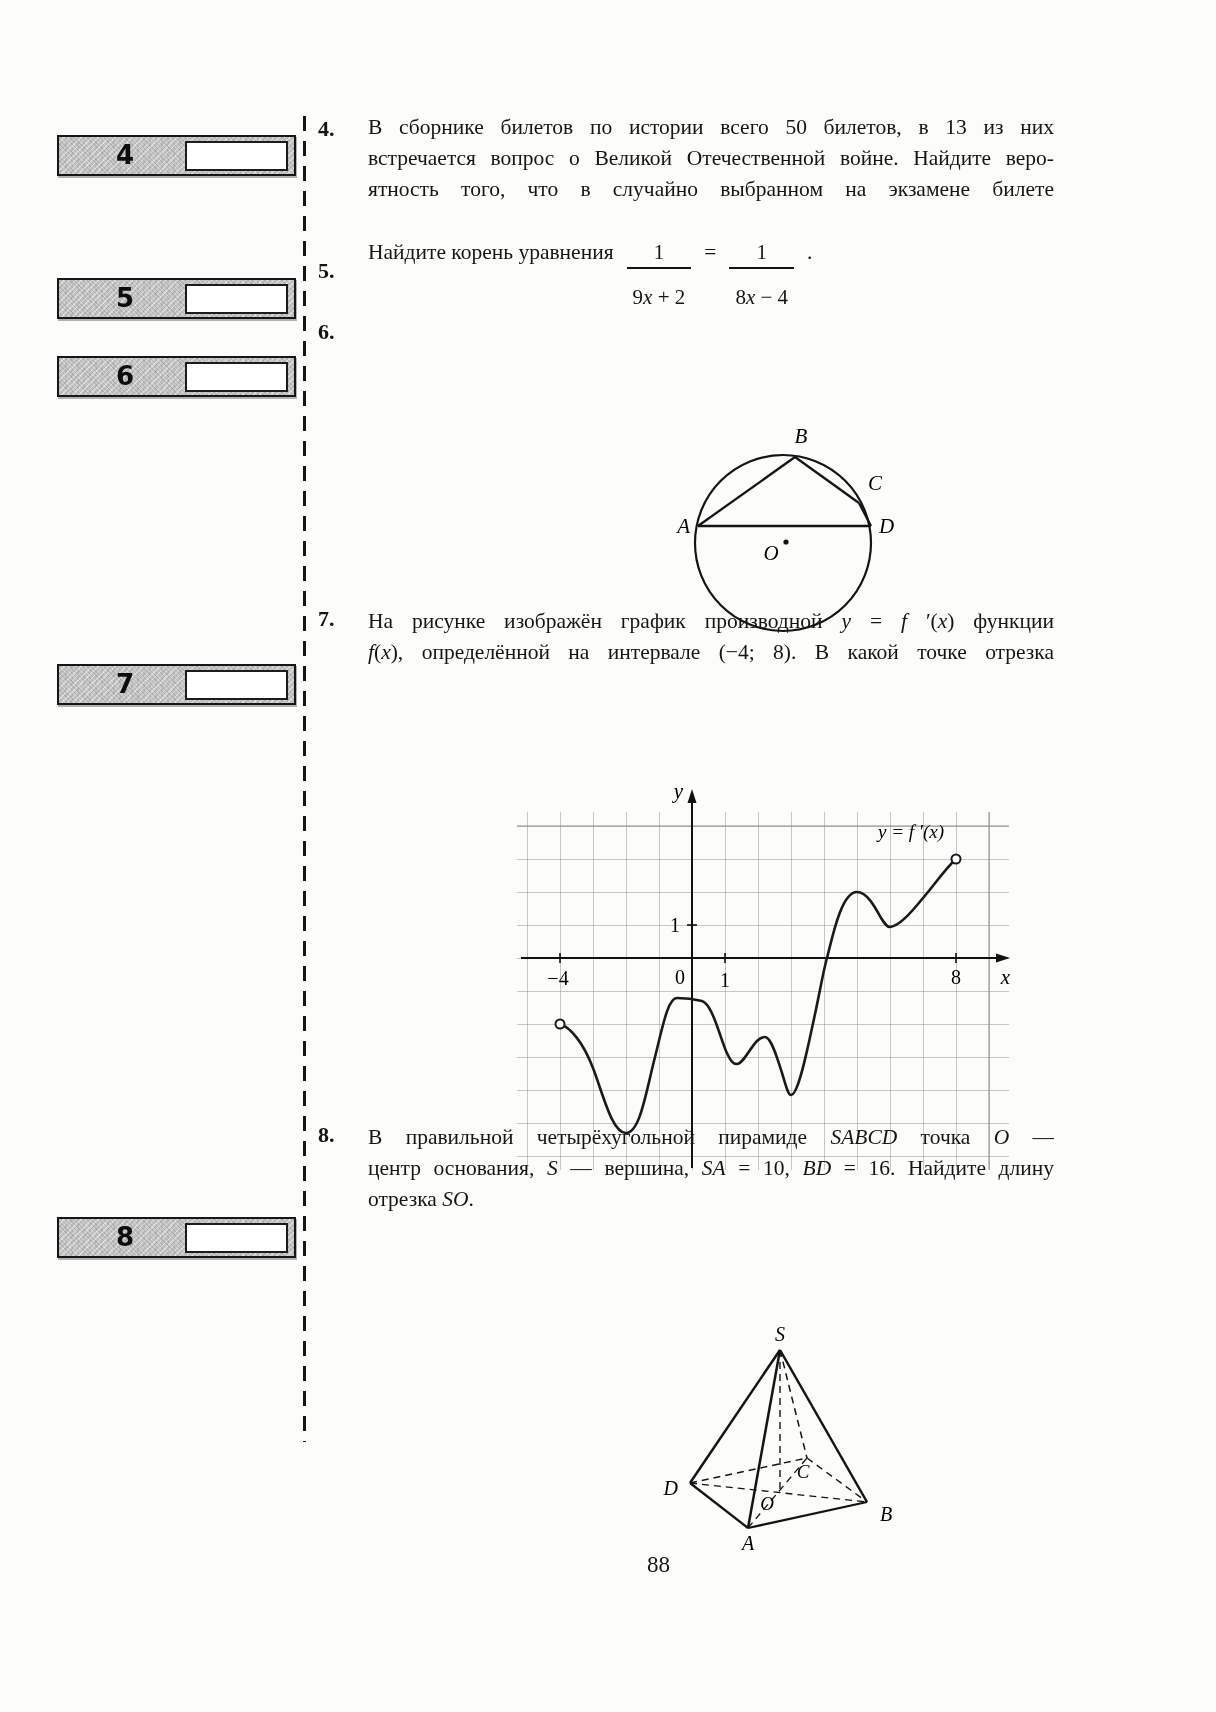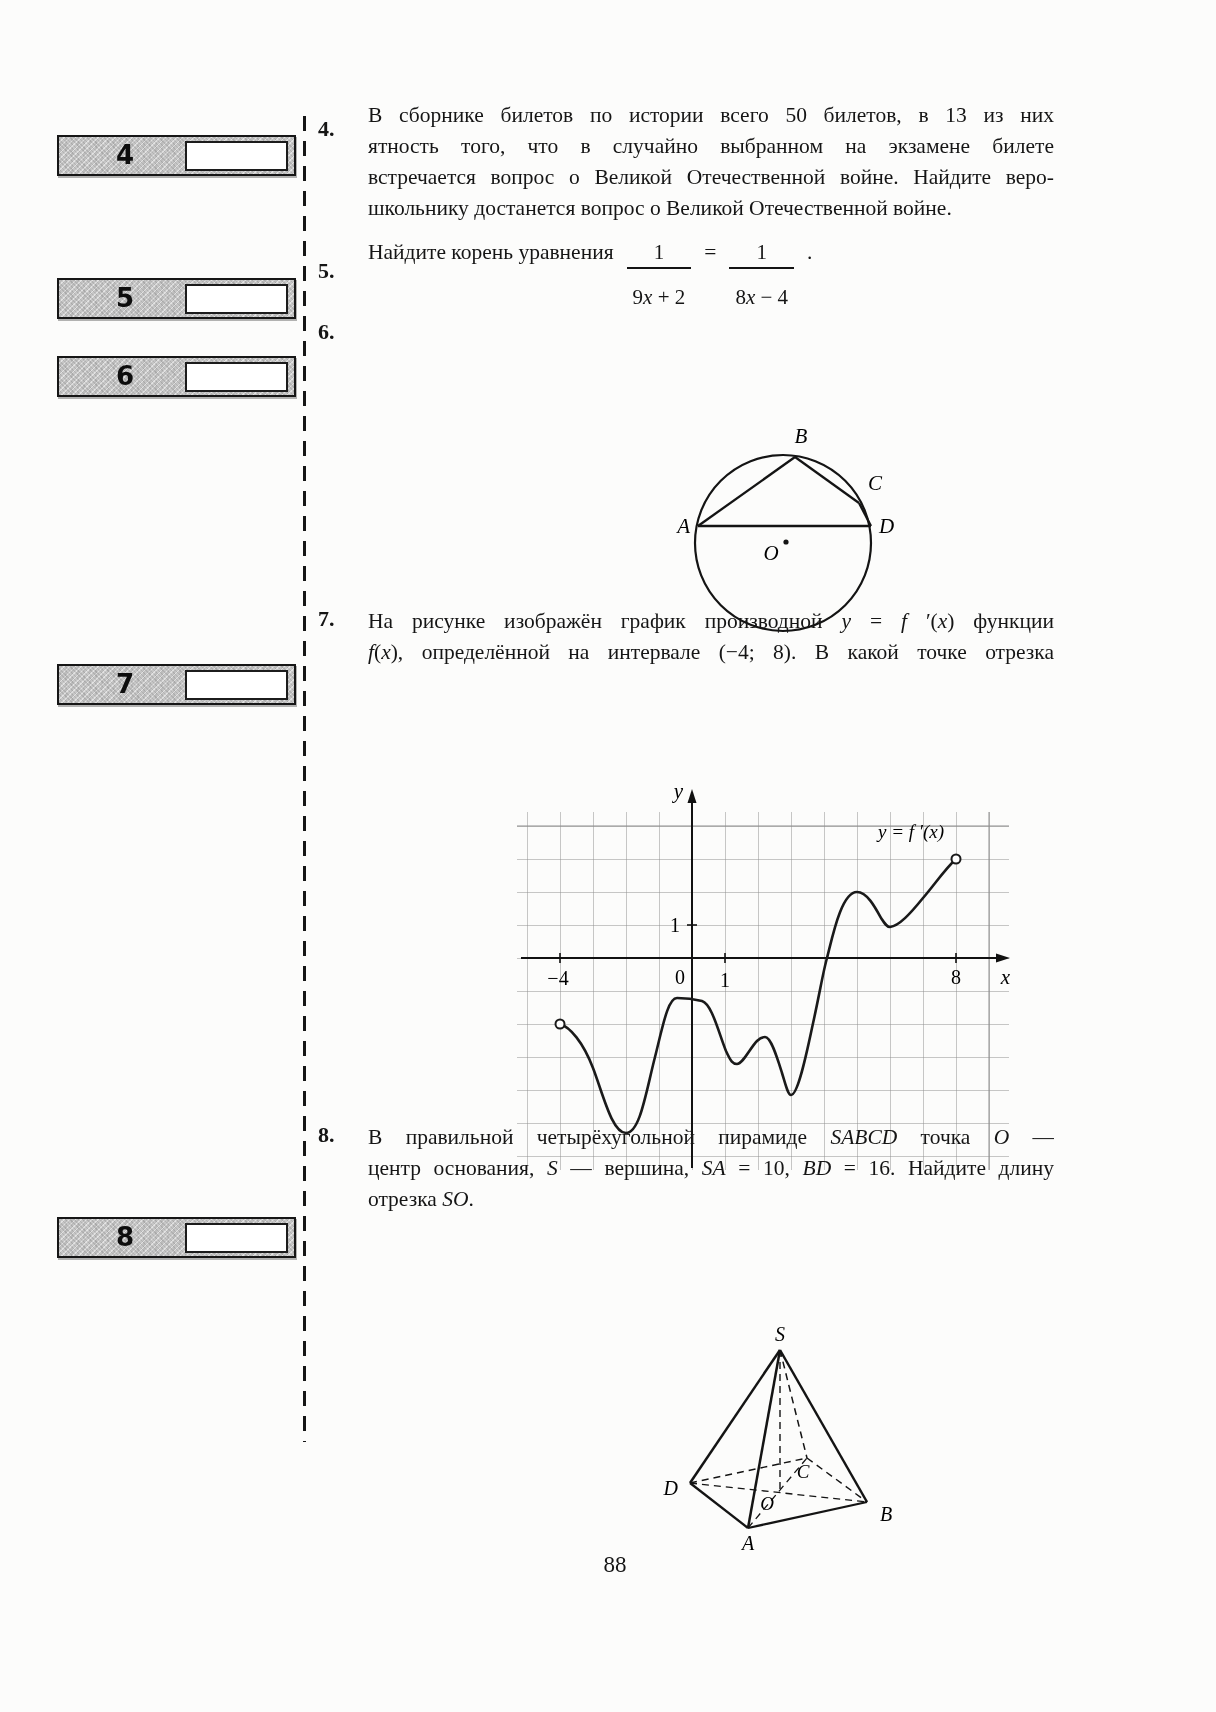--- a/index.html
+++ b/index.html
@@ -30,21 +30,21 @@
   .ptext i, .eqrow i{font-style:italic;}
 
   
   .eqrow{position:absolute;left:368px;display:flex;align-items:flex-start;gap:13px;
          font-size:21.5px;line-height:1.2;}
   .frac{display:inline-flex;flex-direction:column;align-items:center;font-size:21px;}
   .fnum{align-self:stretch;text-align:center;border-bottom:2px solid #141414;padding:0 6px 2px;}
   .fden{padding:16px 6px 0;white-space:nowrap;}
 
   .fig{position:absolute;}
-  .pagenum{position:absolute;left:560px;top:1552px;width:110px;text-align:center;font-size:23px;}
+  .pagenum{position:absolute;left:560px;top:1552px;width:110px;text-align:right;font-size:23px;}
   svg text{font-family:"Liberation Serif","DejaVu Serif",serif;}
 </style>
 </head>
 <body>
 
 <div class="page">
 
   <div class="mbox" style="top:135px">
     <span class="mbox-num">4</span>
     <span class="mbox-blank"></span>
@@ -62,25 +62,24 @@
     <span class="mbox-blank"></span>
   </div>
   <div class="mbox" style="top:1217px">
     <span class="mbox-num">8</span>
     <span class="mbox-blank"></span>
   </div>
 
   <div class="dashline"></div>
 
   <div class="pnum" style="top:116px">4.</div>
-  <div class="ptext" style="top:100px">
+  <div class="ptext" style="top:112px">
     <div class="jl">В сборнике билетов по истории всего 50 билетов, в 13 из них</div>
+    <div class="jl">встречается вопрос о Великой Отечественной войне. Найдите веро-</div>
     <div class="jl">ятность того, что в случайно выбранном на экзамене билете</div>
-    <div class="jl">встречается вопрос о Великой Отечественной войне. Найдите веро-</div>
-    <div class="jl jlast">школьнику достанется вопрос о Великой Отечественной войне.</div>
   </div>
 
   <div class="pnum" style="top:258px">5.</div>
   <div class="eqrow" style="top:240px">
     <span>Найдите корень уравнения</span>
     <span class="frac">
       <span class="fnum">1</span>
       <span class="fden">9<i>x</i> + 2</span>
     </span>
     <span>=</span>

